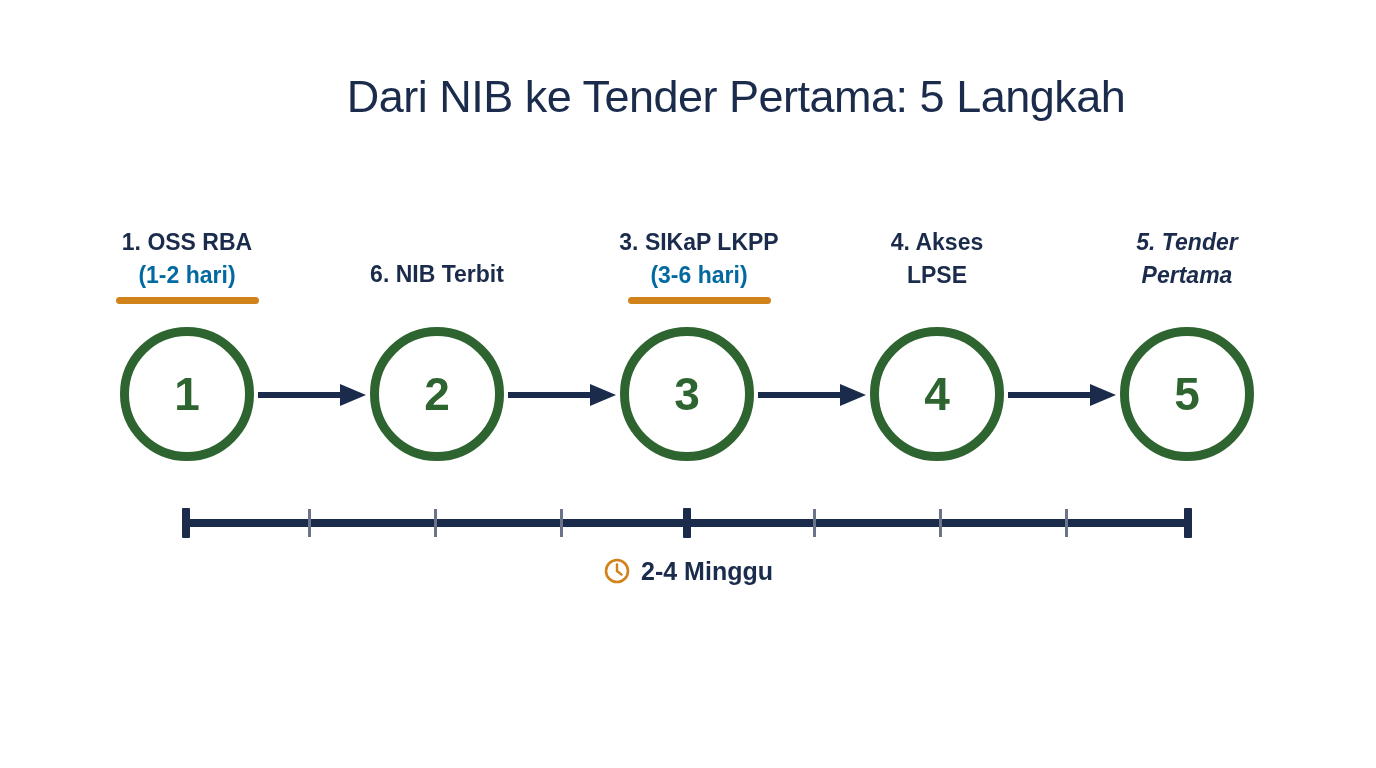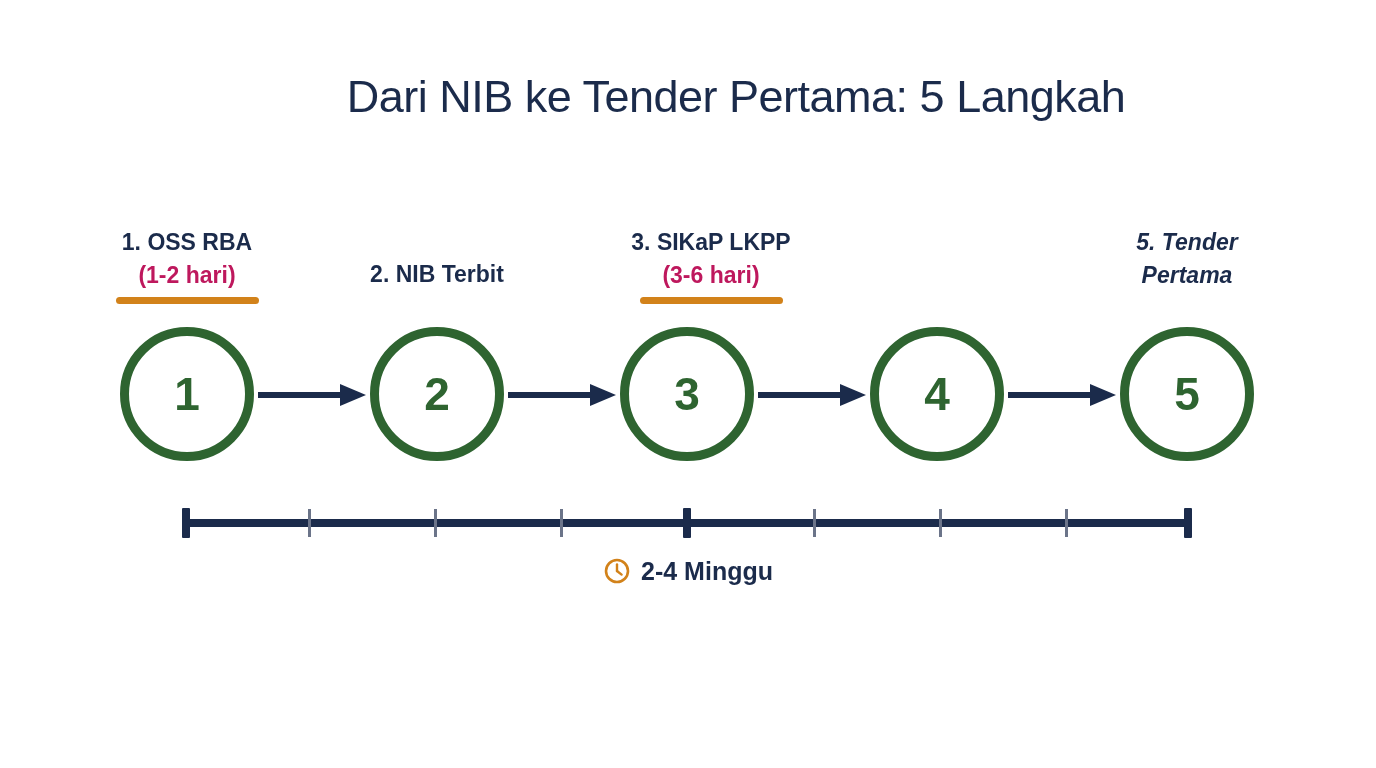--- a/index.html
+++ b/index.html
@@ -42,35 +42,35 @@
 
   .step {
     position: absolute;
     width: 250px;
     top: 226px;
     text-align: center;
   }
   
   .step-0 { left: 62px; }
   .step-1 { left: 312px; }
-  .step-2 { left: 586px; }
+  .step-2 { left: 574px; }
   .step-3 { left: 812px; }
   .step-4 { left: 1062px; font-style: italic; }
 
   .step-label {
     font-size: 23px;
     font-weight: bold;
     color: #1b2b4b;
     line-height: 1.42;
     white-space: pre-line;
   }
   .step-duration {
     font-size: 23px;
     font-weight: bold;
-    color: #be185d;
+    color: #0369a1;
     line-height: 1.42;
   }
   .step-underline {
     width: 143px;
     height: 7px;
     border-radius: 4px;
     background: #d2821a;
     margin: 6px auto 0 auto;
   }
 
@@ -191,29 +191,33 @@
 
 <div id="flow">
 
   <div class="step step-0">
     <div class="step-label">1. OSS RBA</div>
     <div class="step-duration">(1-2 hari)</div>
     <div class="step-underline"></div>
   </div>
 
   <div class="step step-1" style="top:258px">
-    <div class="step-label">2. NIB Terbit</div>
+    <div class="step-label">6. NIB Terbit</div>
   </div>
 
   <div class="step step-2">
     <div class="step-label">3. SIKaP LKPP</div>
     <div class="step-duration">(3-6 hari)</div>
     <div class="step-underline"></div>
   </div>
 
+  <div class="step step-3">
+    <div class="step-label">4. Akses
+LPSE</div>
+  </div>
 
   <div class="step step-4">
     <div class="step-label">5. Tender
 Pertama</div>
   </div>
 
   <div class="circle circle-0">
     <span class="circle-number">1</span>
   </div>
   <div class="circle circle-1">

